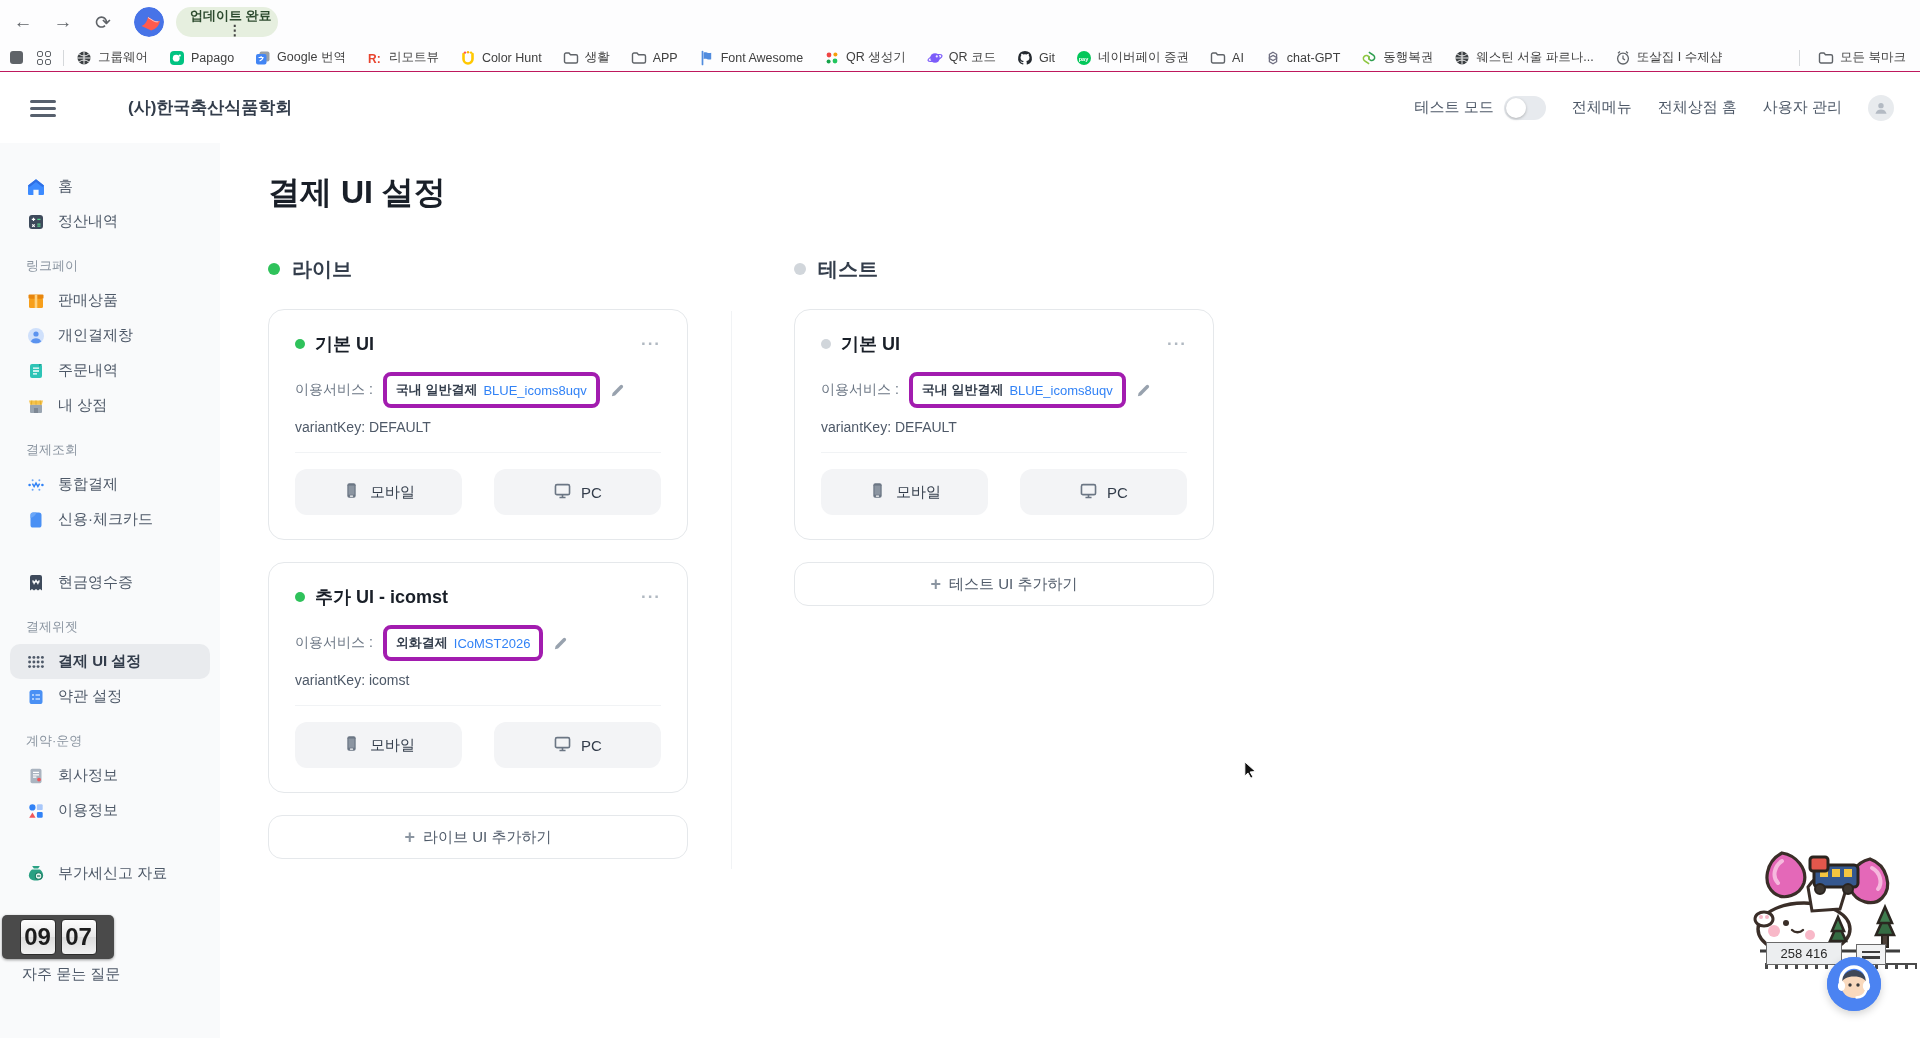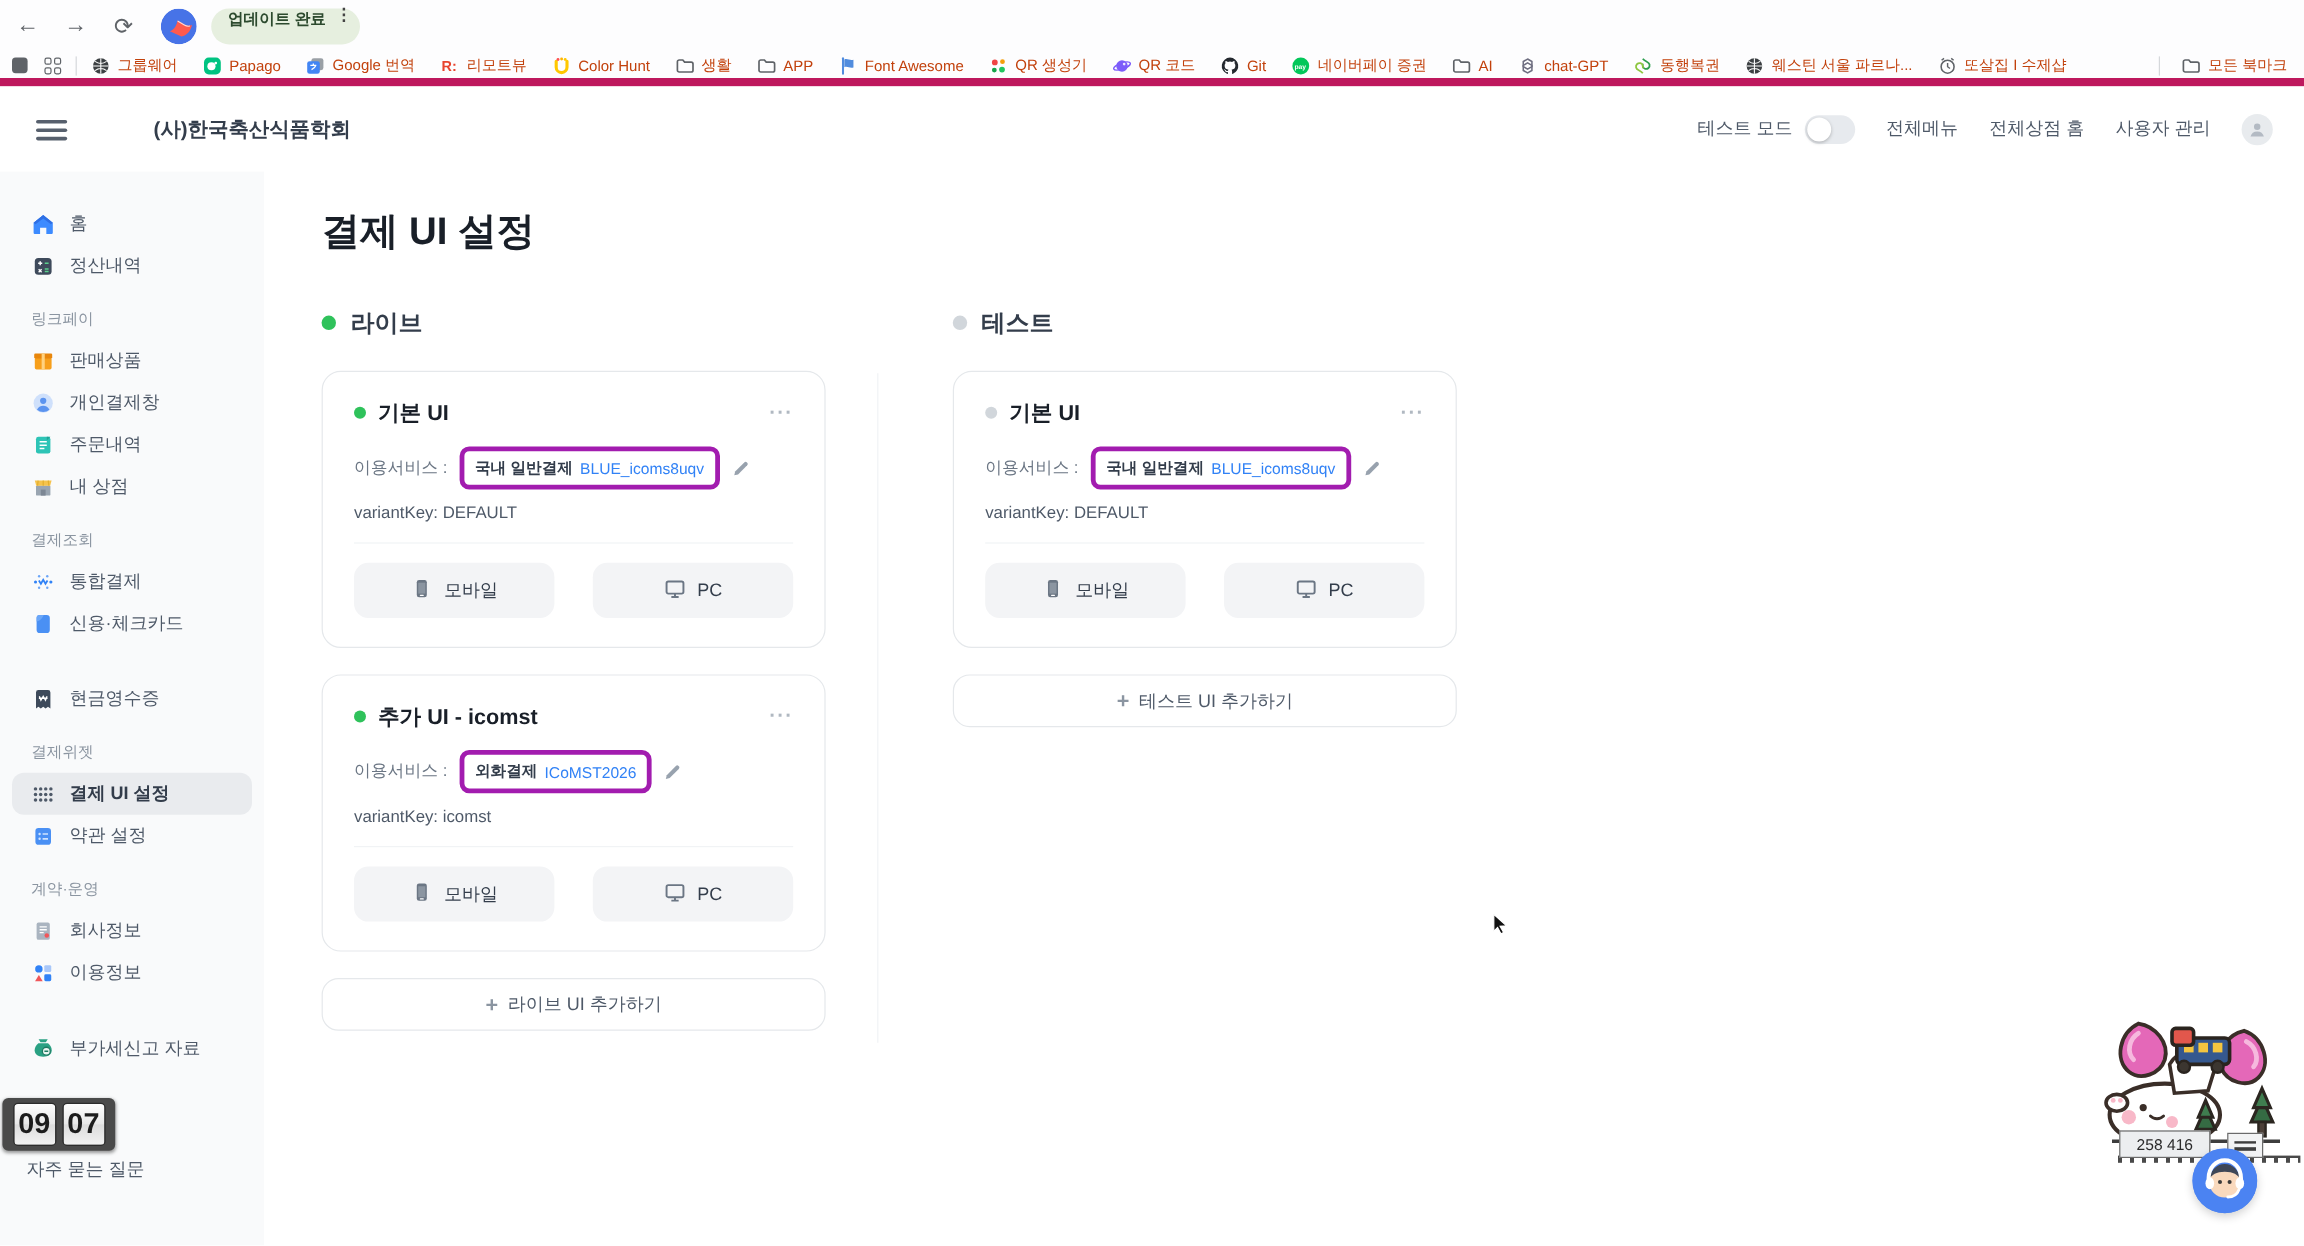--- a/index.html
+++ b/index.html
@@ -8,24 +8,24 @@
   .screen { position:relative; width:1920px; height:1038px; background:#fff; }
 
   
   .toolbar { position:absolute; left:0; top:0; width:1920px; height:44px; background:#fdfdfe; display:flex; align-items:center; }
   .nav-btn { width:34px; height:34px; border:none; background:transparent; border-radius:50%; font-size:19px; color:#5f6368; margin-left:6px; cursor:pointer; display:flex; align-items:center; justify-content:center; }
   .urlbar { height:34px; flex:0 0 auto; width:1660px; margin-left:10px; background:#f1f3f4; border-radius:17px; display:flex; align-items:center; padding:0 12px; }
   .urlbar .tune { width:16px; height:16px; margin-right:10px; }
   .url-text { font-size:14px; color:#202124; flex:1; white-space:nowrap; overflow:hidden; }
   .star { width:18px; height:18px; margin-left:8px; }
   .avatar-browser { width:30px; height:30px; border-radius:50%; margin-left:14px; flex:0 0 auto; overflow:hidden; }
-  .update-pill { margin-left:12px; height:30px; background:#e6efdf; border:none; border-radius:15px; padding:0 6px 0 14px; display:flex; font-size:13px; color:#2c4a2e; font-weight:bold; cursor:pointer; }
+  .update-pill { margin-left:12px; height:30px; background:#e6efdf; border:none; border-radius:15px; padding:0 6px 0 14px; display:flex; align-items:center; font-size:13px; color:#2c4a2e; font-weight:bold; cursor:pointer;flex-direction:column; }
   .update-pill .kebab { color:#444; font-size:14px; margin-left:8px; letter-spacing:0; line-height:10px; }
 
-  .bookmarks-bar { position:absolute; left:0; top:44px; width:1920px; height:28px; background:#fdfdfe; border-bottom:7px solid #be185d; display:flex; align-items:center; font-size:12.5px; color:#c2410c; }
+  .bookmarks-bar { position:absolute; left:0; top:44px; width:1920px; height:28px; background:#fdfdfe; border-bottom:1px solid #be185d; display:flex; align-items:center; font-size:12.5px; color:#404040; }
   .pinned { display:flex; align-items:center; margin-left:10px; gap:14px; }
   .pinned .sq { width:13px; height:13px; background:#5f6368; border-radius:3px; }
   .pinned .grid { width:14px; height:14px; display:grid; grid-template-columns:1fr 1fr; gap:2px; }
   .pinned .grid i { background:transparent; border:1.6px solid #5f6368; border-radius:2px; }
   .bm-sep { width:1px; height:16px; background:#d5d8db; margin:0 12px; }
   .bookmarks-list { display:flex; align-items:center; gap:21px; flex:1; overflow:hidden; }
   .bm { display:flex; align-items:center; gap:6px; cursor:pointer; white-space:nowrap; }
   .bm-ic { width:16px; height:16px; display:inline-flex; }
   .bm-ic svg { width:16px; height:16px; }
   .all-bm { display:flex; align-items:center; gap:6px; margin:0 14px 0 6px; cursor:pointer; white-space:nowrap; }
@@ -45,21 +45,21 @@
   
   .sidebar { position:absolute; left:0; top:143px; width:220px; height:895px; background:#f9fafb; }
   .side-list { padding-top:26px; }
   .side-section-label { font-size:13px; color:#8b95a1; padding:18px 0 8px 26px; }
   .side-item { height:35px; display:flex; align-items:center; gap:12px; padding-left:16px; margin:0 10px; border-radius:10px; cursor:pointer; font-size:15px; color:#4e5968; }
   .side-item.gap-before { margin-top:28px; }
   .side-item.selected { background:#e9ebee; color:#333d4b; font-weight:bold; }
   .side-ic { width:20px; height:20px; display:inline-flex; flex:0 0 20px; }
   .side-ic svg { width:20px; height:20px; }
 
-  .clock-widget { position:absolute; left:2px; top:772px; width:94px; height:44px; background:#4a4a4a; border-radius:5px; display:flex; align-items:center; justify-content:center; gap:5px; box-shadow:0 1px 3px rgba(0,0,0,.4); }
+  .clock-widget { position:absolute; left:2px; top:772px; width:112px; height:44px; background:#4a4a4a; border-radius:5px; display:flex; align-items:center; justify-content:center; gap:5px; box-shadow:0 1px 3px rgba(0,0,0,.4); }
   .clock-card { width:36px; height:36px; background:linear-gradient(#fdfdfd,#e8e8e8 49%,#dcdcdc 51%,#f2f2f2); border-radius:4px; display:flex; align-items:center; justify-content:center; font-size:24px; font-weight:bold; color:#1c1c1c; border:1px solid #2c2c2c; }
   .faq-link { position:absolute; left:22px; top:822px; font-size:15px; color:#4e5968; cursor:pointer; }
 
   
   .content { position:absolute; left:220px; top:143px; width:1700px; height:895px; background:#fff; }
   .page-title { position:absolute; left:48px; top:28px; font-size:32px; font-weight:bold; color:#191f28; }
   .col-divider { position:absolute; left:511px; top:168px; width:1px; height:558px; background:#f1f3f5; }
   .ui-col { position:absolute; top:112px; width:420px; }
   .col-head { display:flex; align-items:center; gap:12px; height:28px; margin-bottom:26px; }
   .col-dot { width:12px; height:12px; border-radius:50%; }

